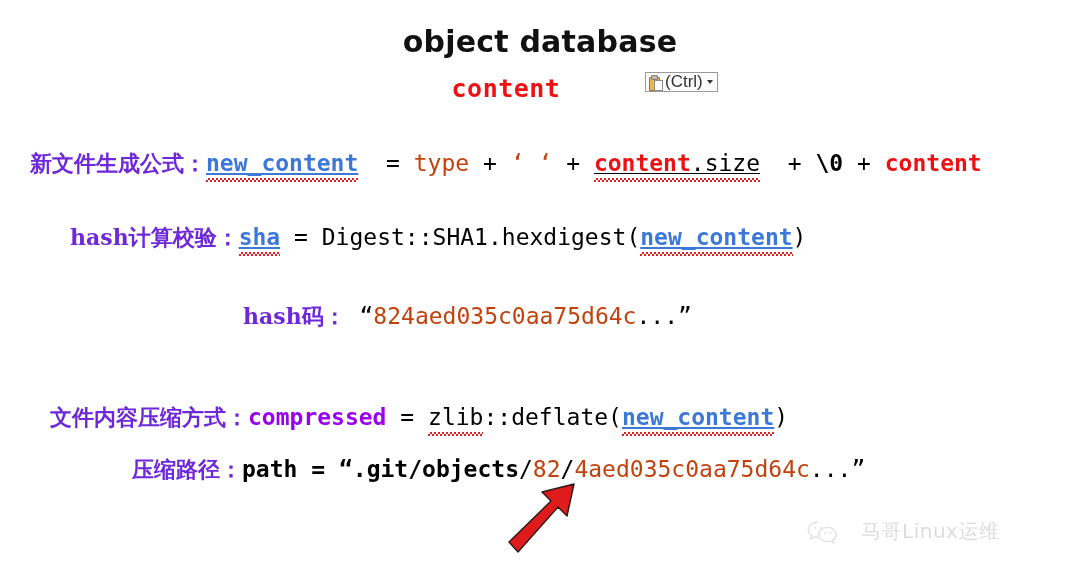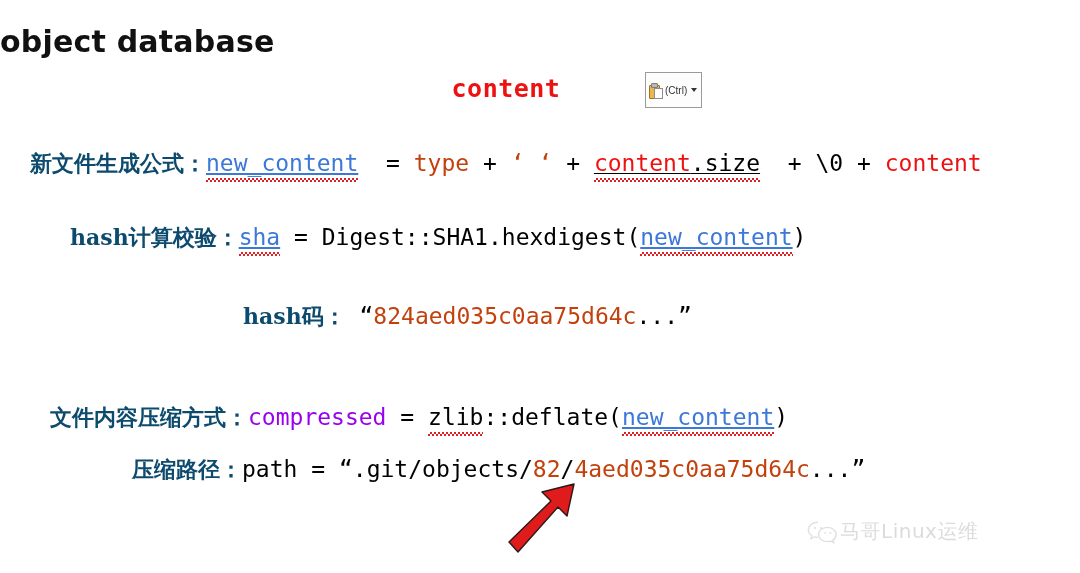--- a/index.html
+++ b/index.html
@@ -15,20 +15,21 @@
     font-family: "Liberation Sans", sans-serif;
     color: #000000;
   }
 
   
   #slide-title {
     position: absolute;
     left: 0;
     top: 24px;
     width: 1080px;
+    text-align: center;
     font-family: "DejaVu Sans", sans-serif;
     font-size: 30px;
     font-weight: 700;
     letter-spacing: 0.2px;
     color: #111111;
   }
   #subtitle-content {
     position: absolute;
     left: 0;
     top: 74px;
@@ -39,29 +40,29 @@
     font-weight: 700;
     color: #ee1111;
     letter-spacing: 0.5px;
   }
 
   
   #paste-options {
     position: absolute;
     left: 645px;
     top: 72px;
-    height: 36px;
+    height: 20px;
     box-sizing: border-box;
     border: 1px solid #9a9a9a;
     background: #fdfdfd;
     display: flex;
     align-items: center;
     gap: 3px;
     padding: 0 4px 0 3px;
-    font-size: 10px;
+    font-size: 17px;
     color: #333;
     font-family: "Liberation Sans", sans-serif;
     cursor: pointer;
   }
   #paste-options .clip {
     position: relative;
     width: 13px;
     height: 15px;
   }
   #paste-options .clip .board {
@@ -106,24 +107,24 @@
   #row-newcontent { left: 30px;  top: 152px; }
   #row-hash       { left: 70px;  top: 226px; }
   #row-hashcode   { left: 243px; top: 285px; margin-top: 20px; }
   #row-compressed { left: 50px;  top: 374px; margin-top: 32px; }
   #row-path       { left: 132px; top: 458px; text-align: center; }
 
   .cn {
     font-family: "DejaVu Serif", "Liberation Serif", serif;
     font-weight: 700;
     font-size: 22px;
-    color: #0c4a6e;
+    color: #6d28d9;
   }
   .mono       { font-family: "DejaVu Sans Mono", monospace; }
-  .bold       { font-weight: 400; }
+  .bold       { font-weight: 700; }
   .blue       { color: #3b78d8; }
   .red        { color: #ee1111; }
   .green      { color: #c2410c; }
   .purple     { color: #9900ee; }
   .black      { color: #000000; }
 
   
   .ul {
     text-decoration: underline;
     text-decoration-color: #3b78d8;
@@ -163,21 +164,21 @@
     height: 78px;
   }
 
   
   #watermark {
     position: absolute;
     left: 806px;
     top: 518px;
     display: flex;
     align-items: center;
-    gap: 0;
+    gap: 21px;
     opacity: 0.30;
   }
   #watermark .wm-text {
     font-family: "DejaVu Sans", sans-serif;
     font-size: 20px;
     color: #8a8a8a;
     letter-spacing: 0.5px;
   }
 </style>
 </head>

